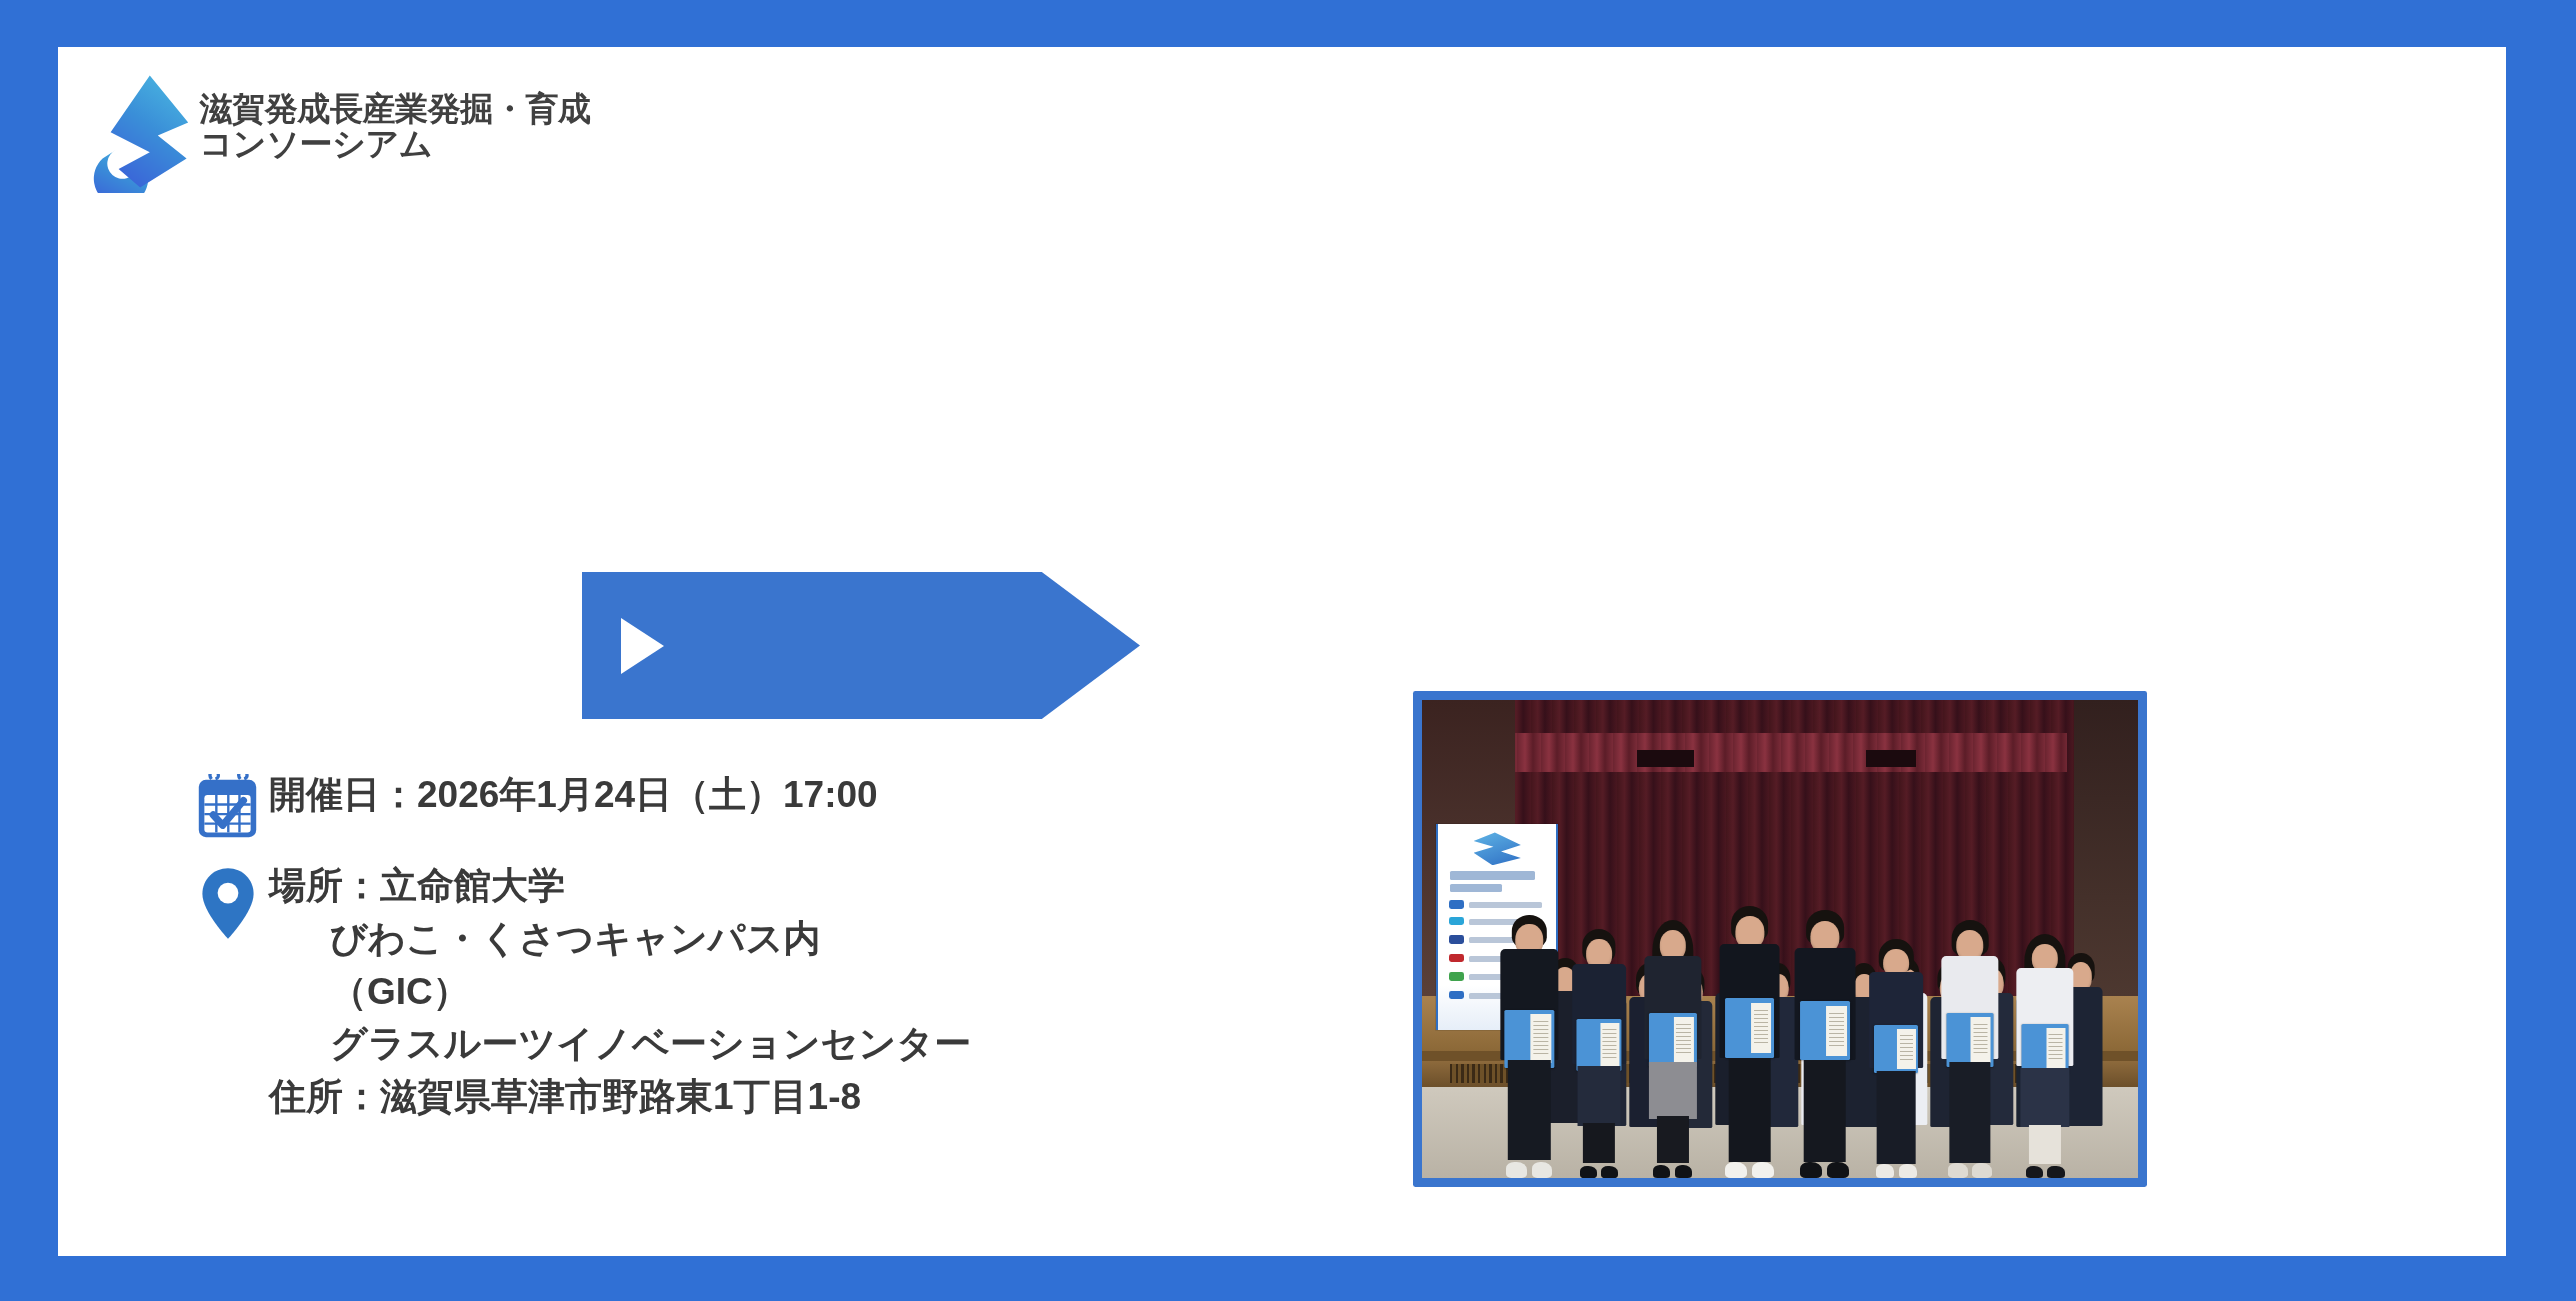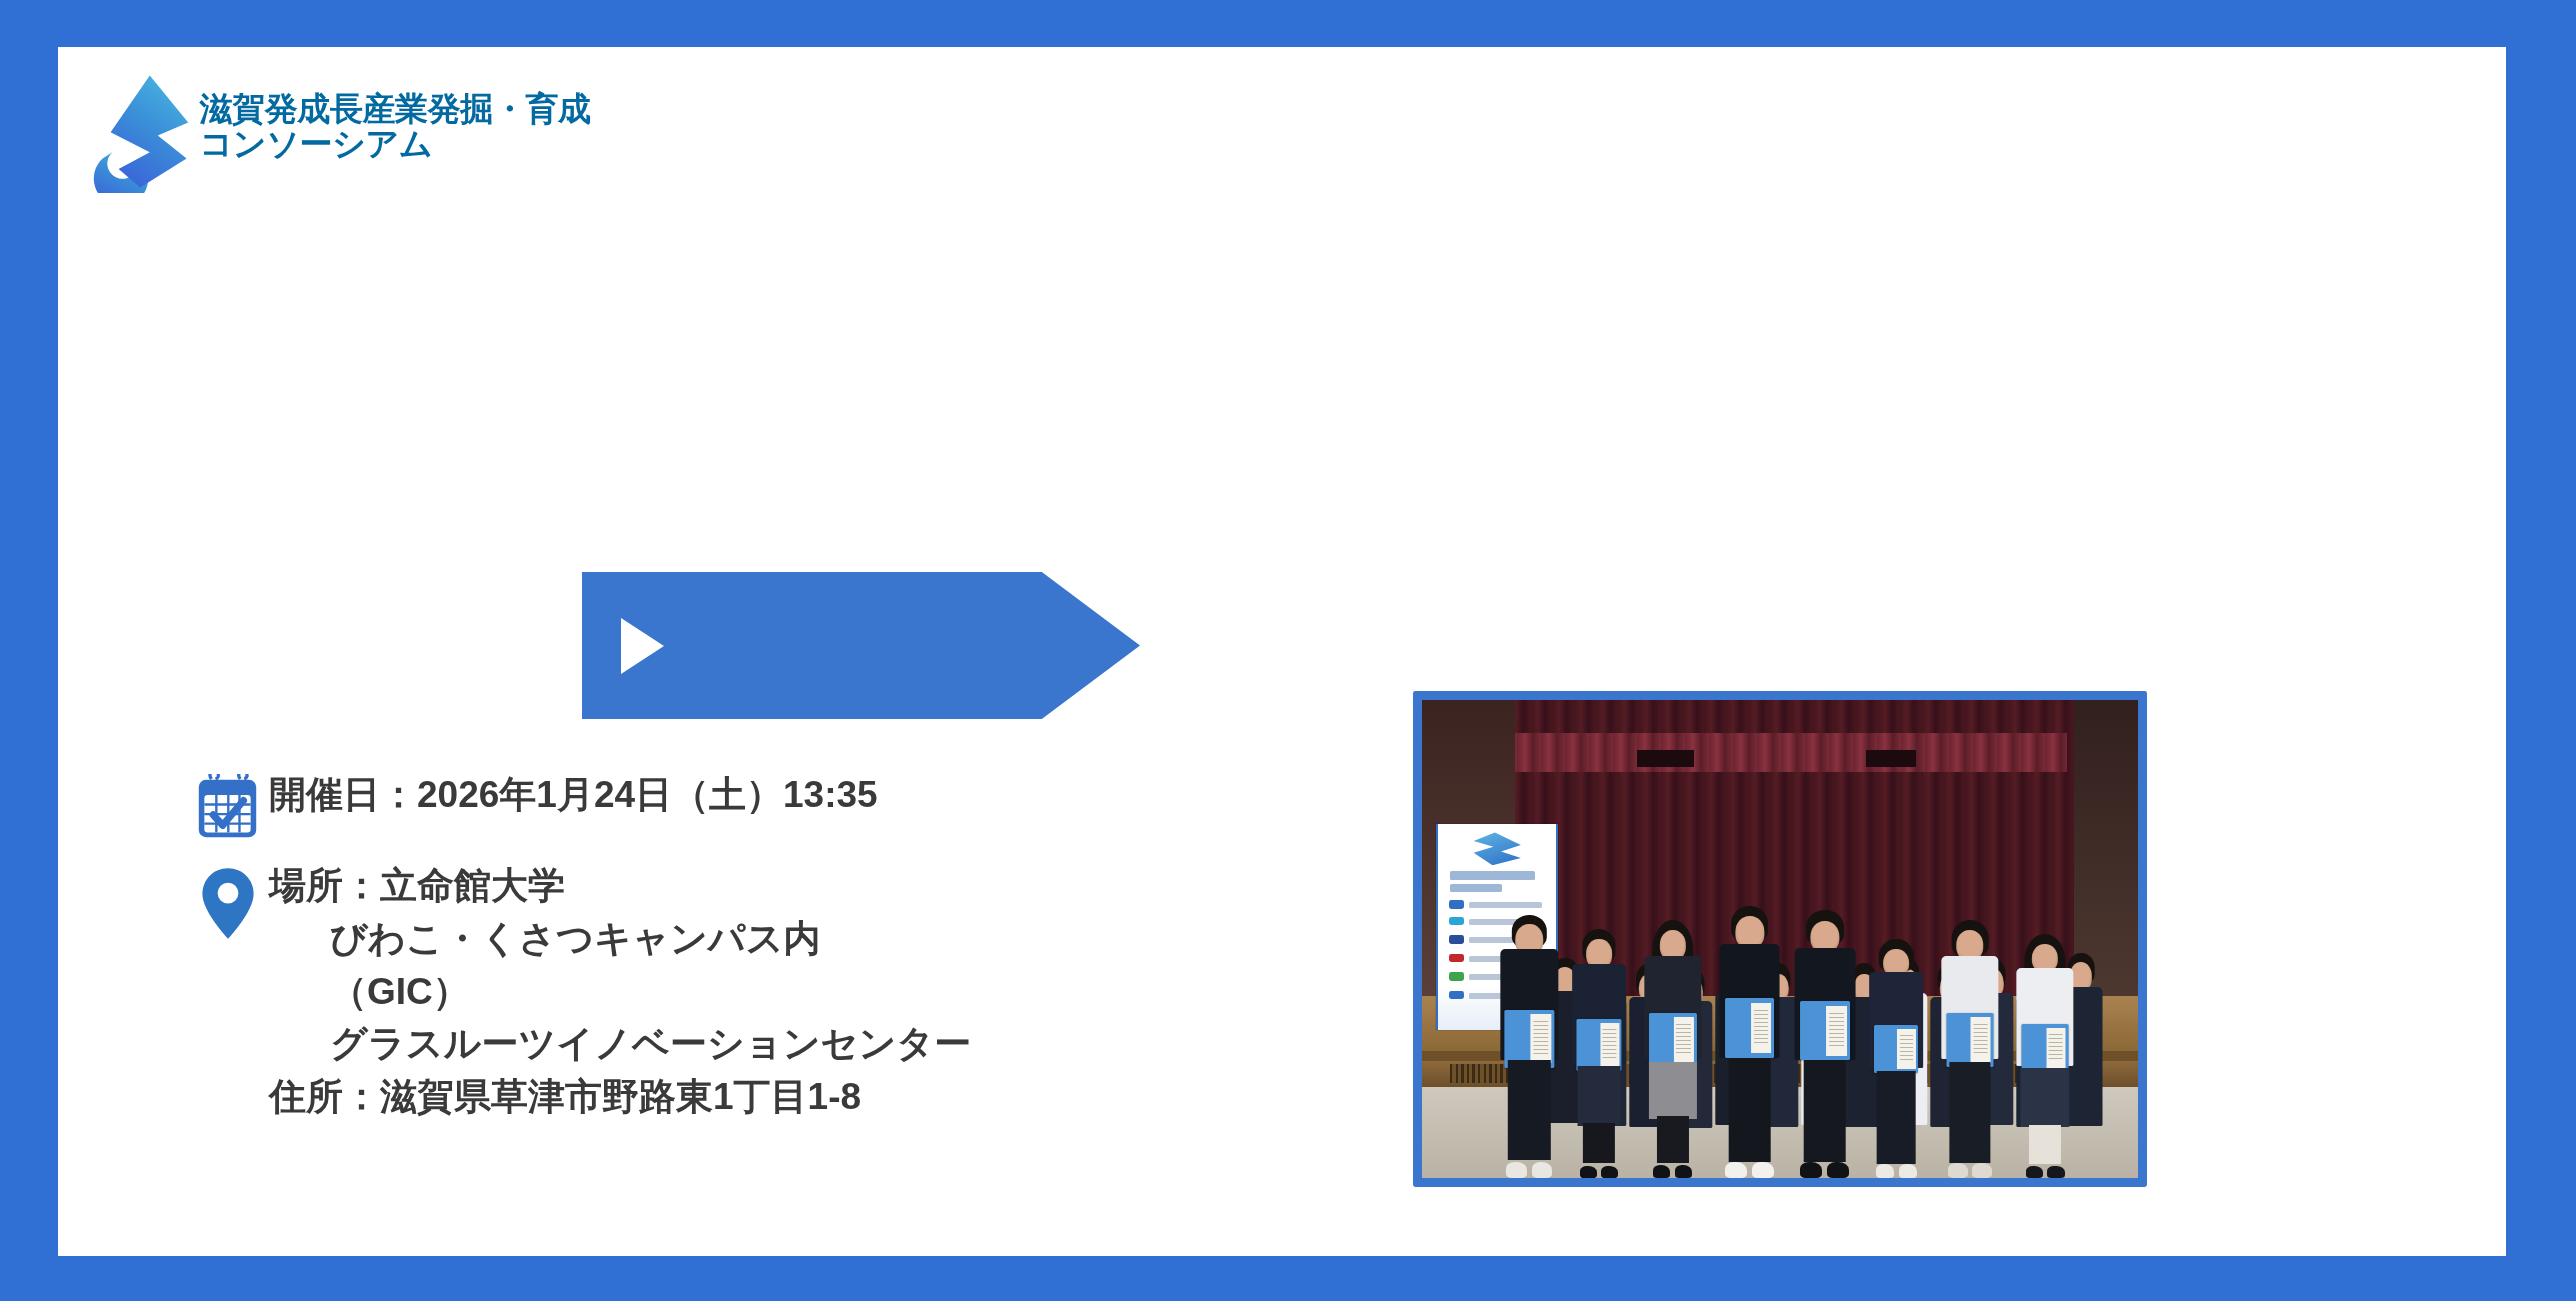--- a/index.html
+++ b/index.html
@@ -45,21 +45,21 @@
     height: 120px;
   }
   #logo-text-wrap {
     position: absolute;
     left: 119px;
     top: 17.7px;
     width: 449px;
   }
   .logo-line {
     font-weight: 700;
-    color: #0369a1;
+    color: #404040;
     letter-spacing: -0.4px;
     white-space: nowrap;
     line-height: 1.08;
   }
   #logo-line-1 { font-size: 33px; }
   #logo-line-2 { font-size: 33px; }
 
   
   #title-block {
     position: absolute;
@@ -315,21 +315,21 @@
               <line x1="13" y1="38" x2="71" y2="38"></line>
               <line x1="13" y1="50" x2="71" y2="50"></line>
               <line x1="13" y1="62" x2="71" y2="62"></line>
               <line x1="28" y1="26" x2="28" y2="73"></line>
               <line x1="43" y1="26" x2="43" y2="73"></line>
               <line x1="57" y1="26" x2="57" y2="73"></line>
             </g>
             <path d="M24 51 L36 64 L62 33" fill="none" stroke="#3570C8" stroke-width="9" stroke-linecap="round" stroke-linejoin="round"></path>
           </svg>
         </span>
-        <span class="info-text">開催日：2026年1月24日（土）13:35</span>
+        <span class="info-text">開催日：2026年1月24日（土）17:00</span>
       </div>
 
       <div class="info-row" id="row-venue">
         <span class="info-icon">
           <svg width="56" height="77" viewBox="0 0 70 96">
             <path d="M35 4 C17 4 3 18 3 36 C3 58 35 92 35 92 C35 92 67 58 67 36 C67 18 53 4 35 4 Z" fill="#2E75C4"></path>
             <circle cx="35" cy="35" r="13" fill="#ffffff"></circle>
           </svg>
         </span>
         <div>

